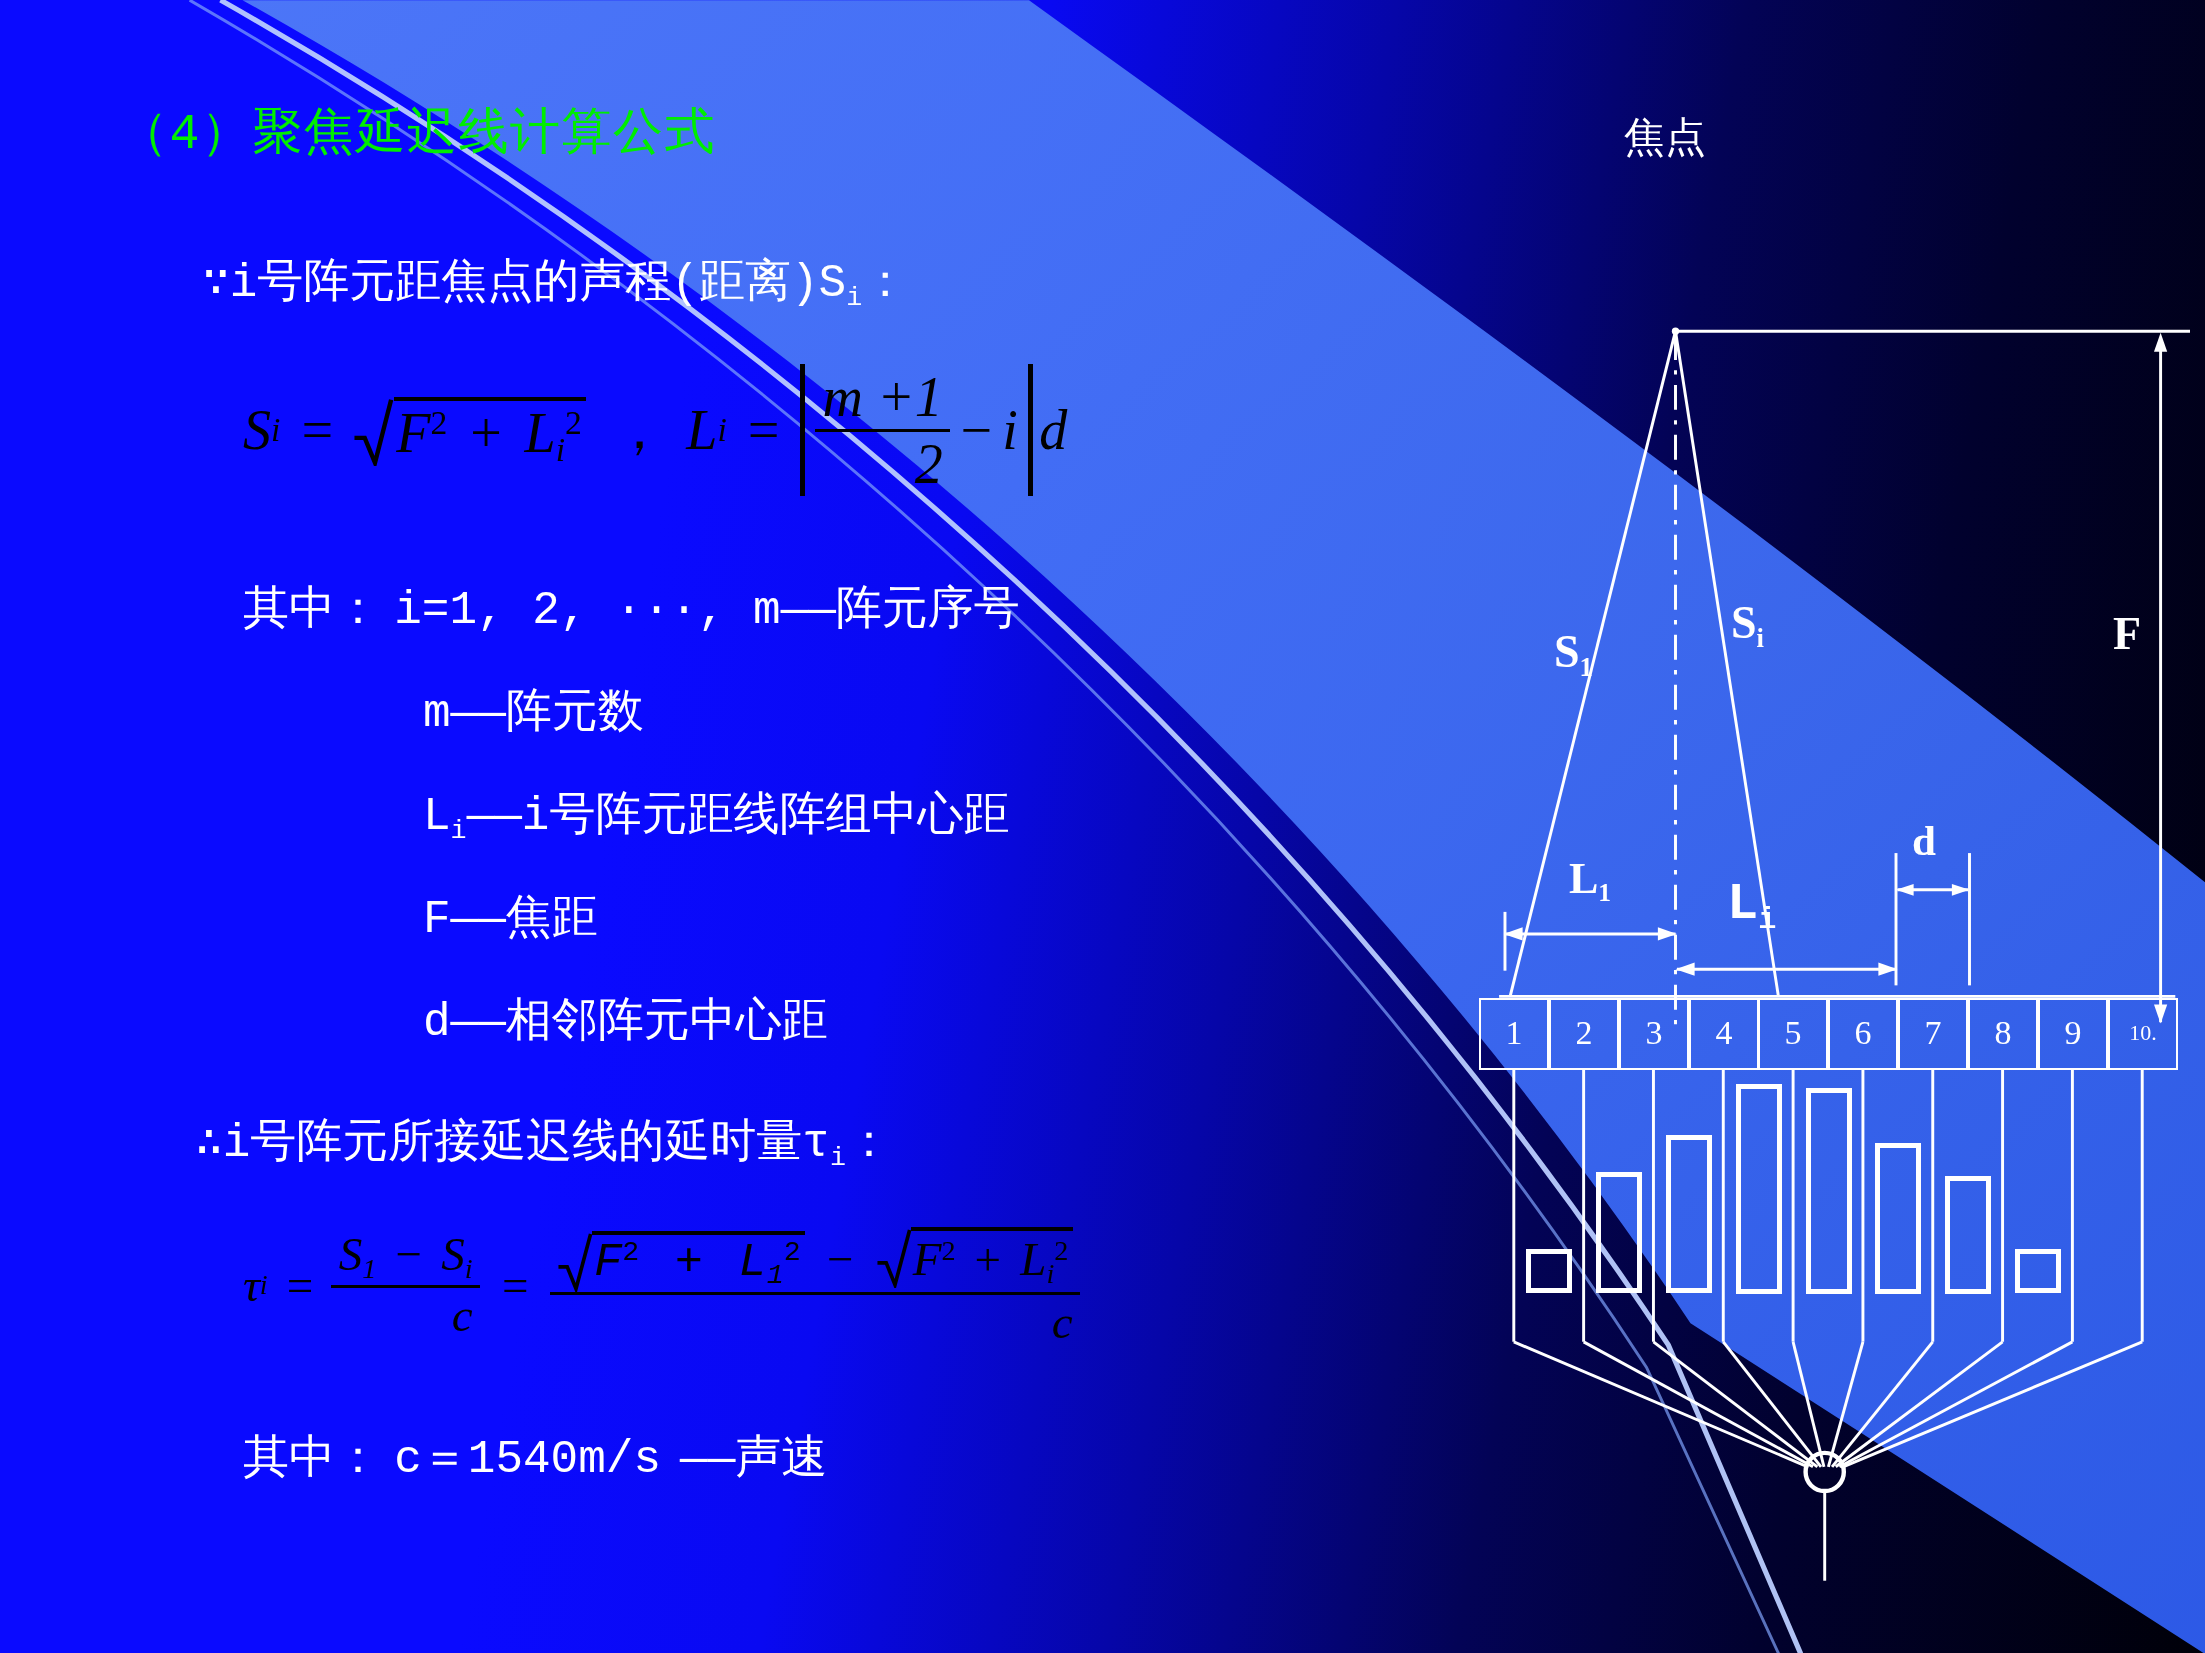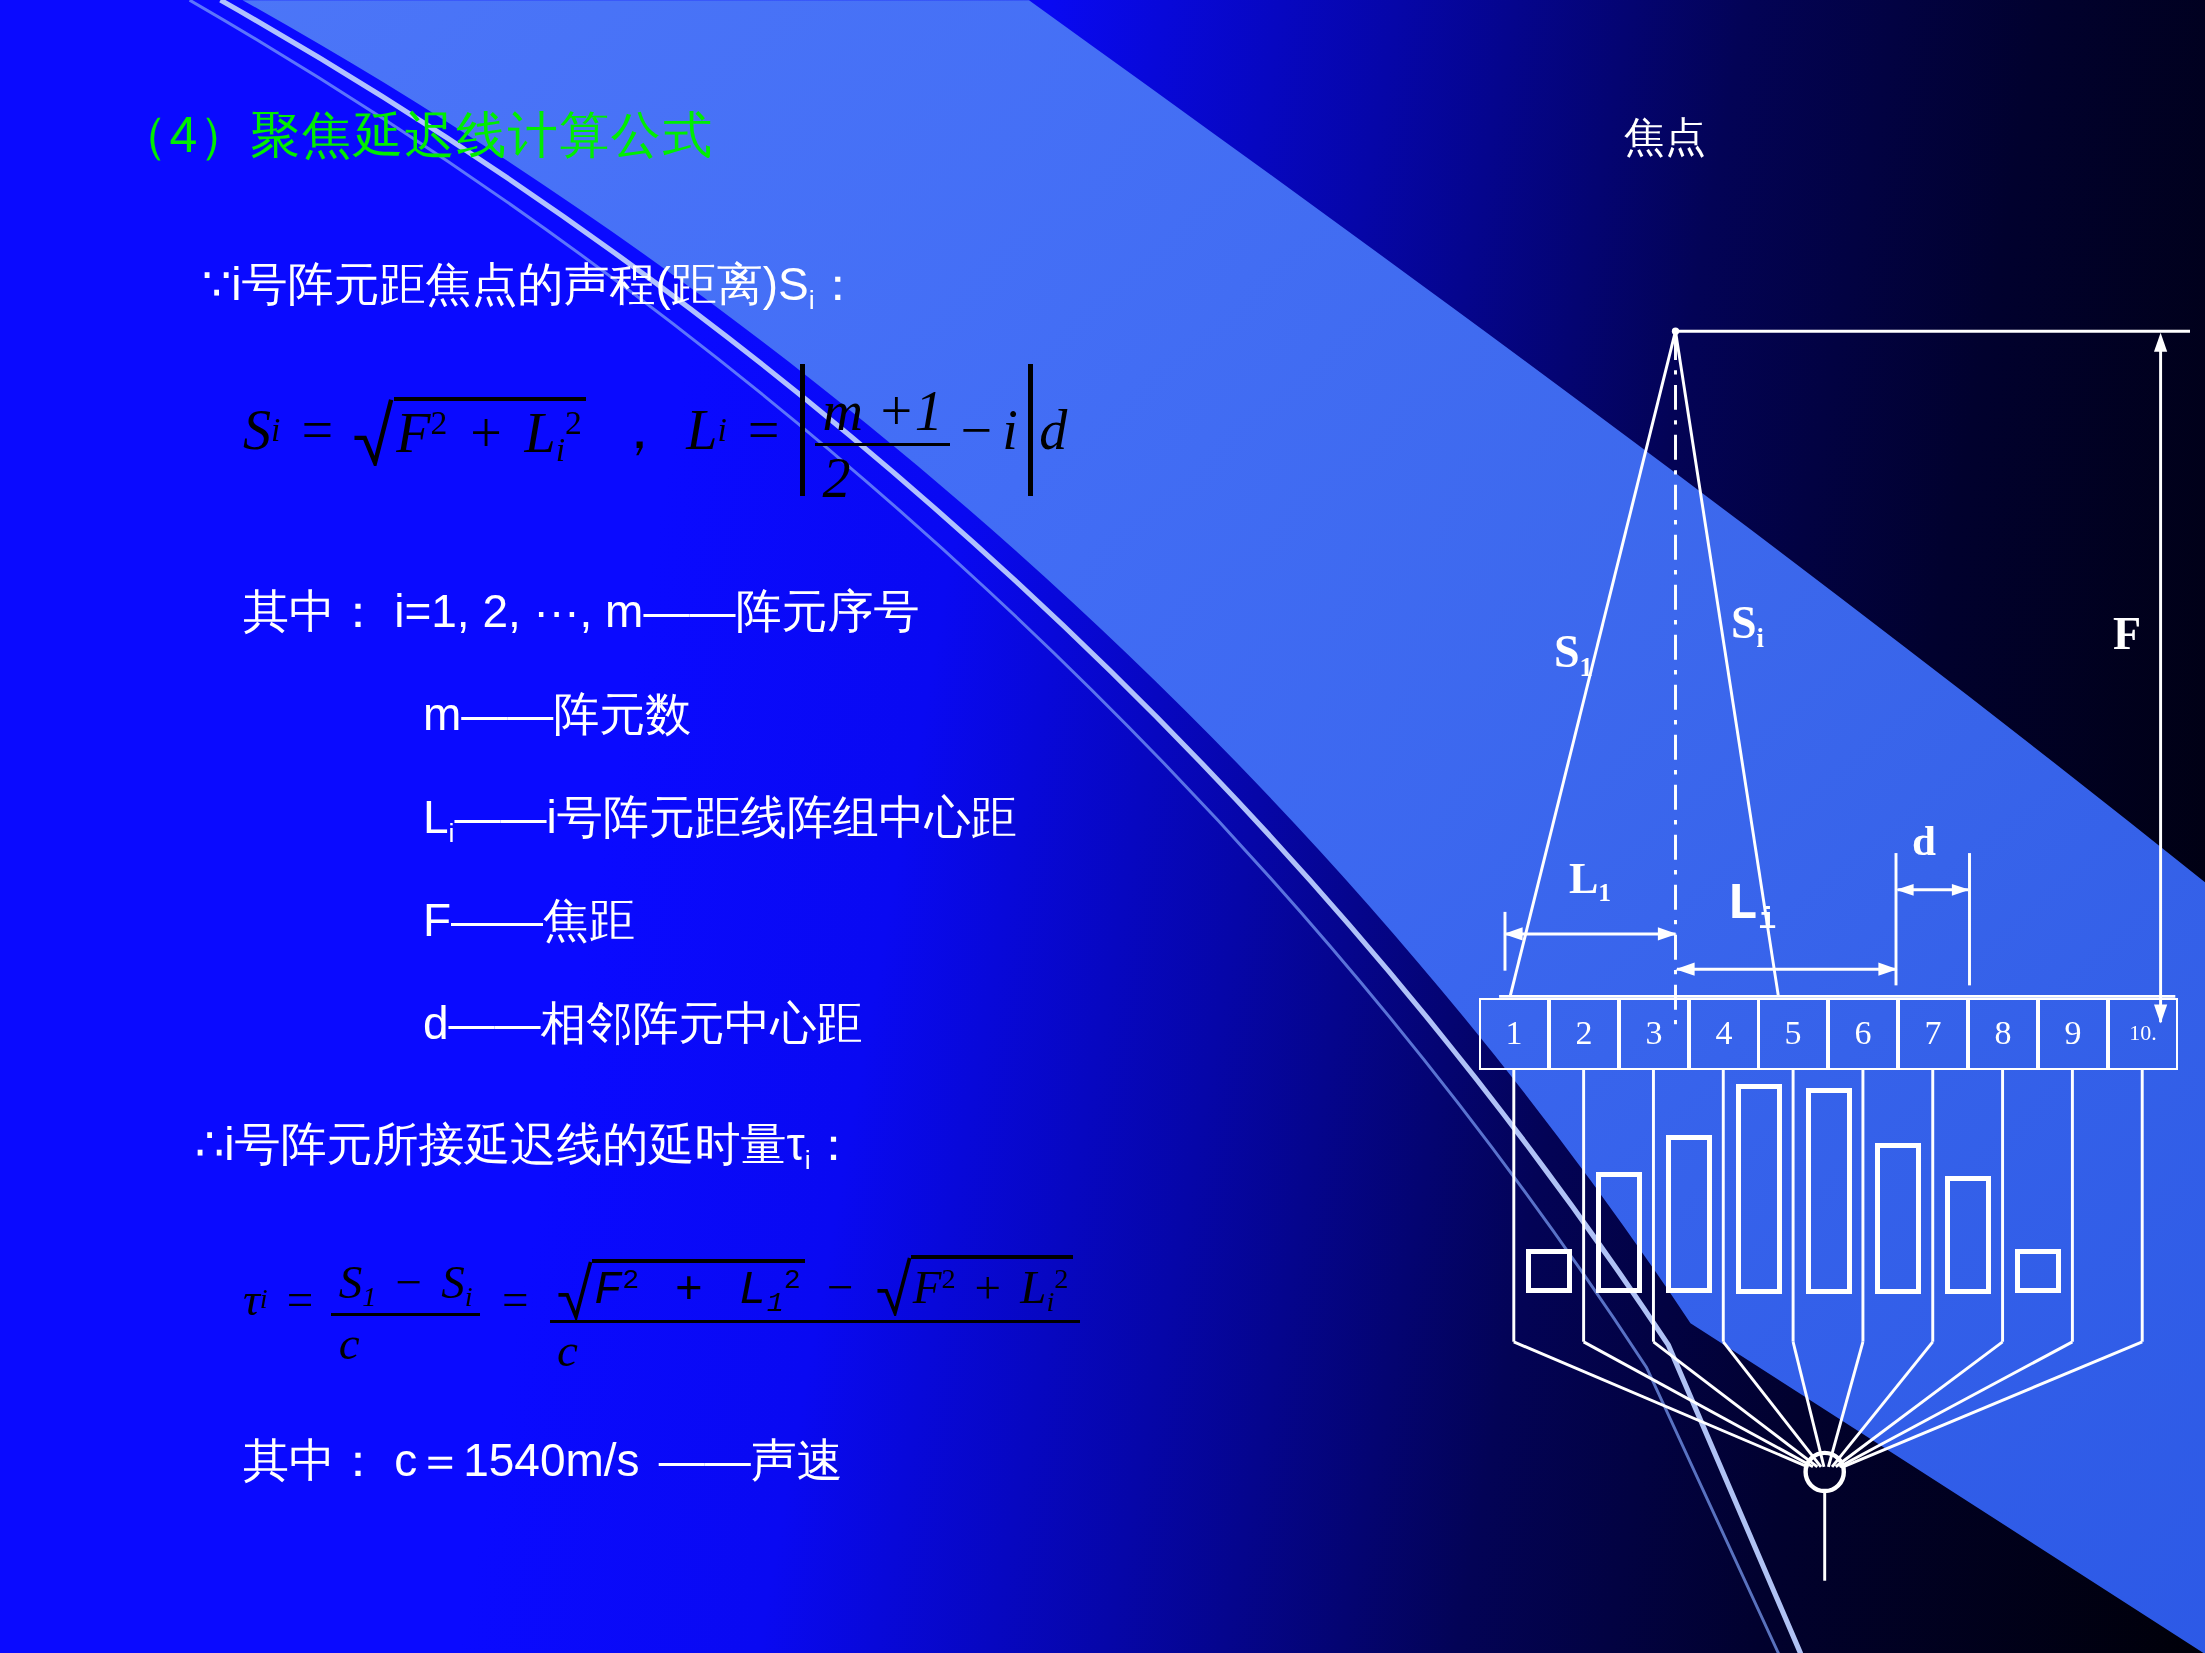--- a/index.html
+++ b/index.html
@@ -13,35 +13,35 @@
       linear-gradient(100deg,
         #0a0aff 0%, #0a0aff 30%, #0909f2 42%,
         #0606a8 56%, #030356 70%, #01012e 82%, #000008 100%);
   }
 
   
   .swoosh{position:absolute;inset:0;pointer-events:none;}
 
   
   .txt{position:absolute;color:#ffffff;white-space:nowrap;line-height:1;}
-  .cn{font-family:Liberation Sans, sans-serif;}
+  .cn{font-family:Liberation Mono, monospace;}
   .title{color:#00ee00;font-size:50px;letter-spacing:1.5px;}
 
   .body-line{font-size:46px;}
   .sub{font-size:0.58em;vertical-align:-0.32em;}
 
   
   .math{position:absolute;color:#000000;font-style:italic;white-space:nowrap;
         font-family:"Liberation Serif","DejaVu Serif",serif;}
   .mi{font-style:italic;}
   .mup{font-style:normal;}
   .sup{font-size:0.60em;vertical-align:0.55em;font-style:normal;}
   .sb{font-size:0.60em;vertical-align:-0.28em;font-style:italic;}
 
-  .frac{display:inline-block;text-align:left;vertical-align:middle;margin-top:28px;}
+  .frac{display:inline-block;text-align:right;vertical-align:middle;}
   .frac .num{display:block;padding:0 7.4px;}
   .frac .den{display:block;border-top:3.7px solid #000;padding:0 7.4px;}
 
   
   #diagram{position:absolute;left:1455px;top:206px;width:735px;height:1375px;}
   .dlabel{position:absolute;color:#fff;font-weight:bold;white-space:nowrap;
           font-family:"Liberation Serif","DejaVu Serif",serif;text-align:center;}
   .elembox{position:absolute;box-sizing:border-box;border:2.9px solid #ffffff;
            color:#ffffff;font-size:34px;text-align:center;
            font-family:"Liberation Serif","DejaVu Serif",serif;}

